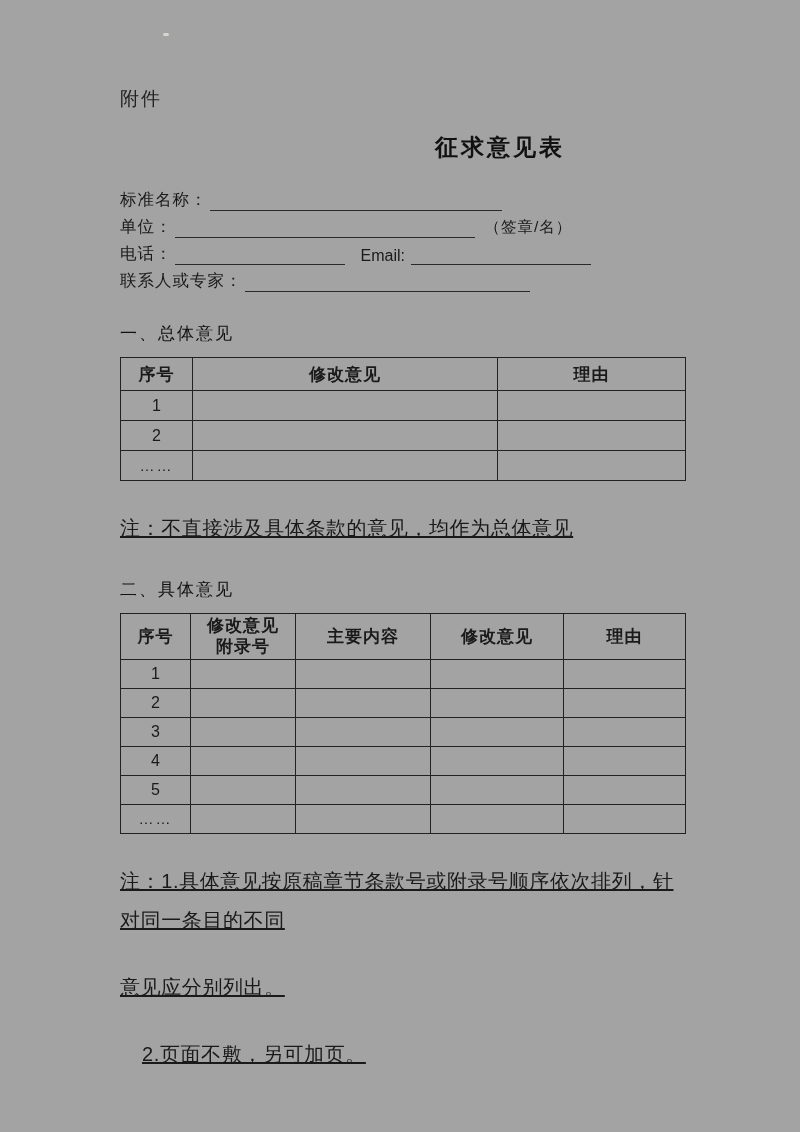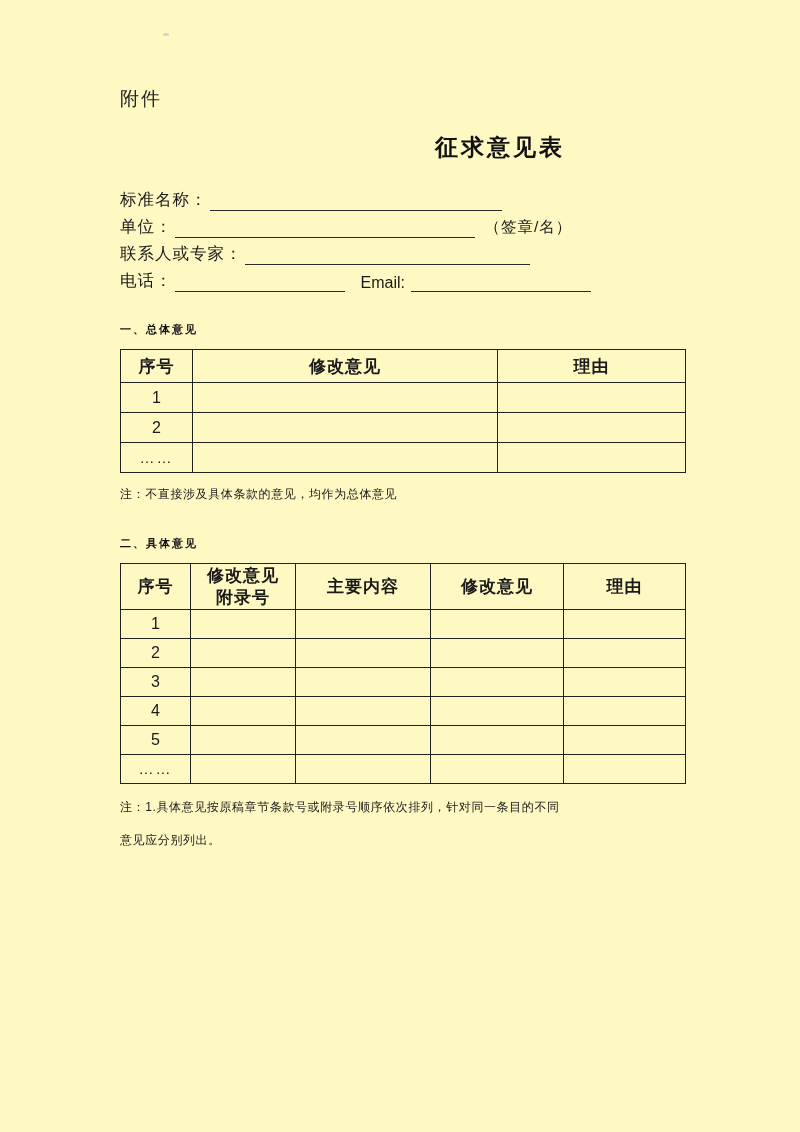--- a/index.html
+++ b/index.html
@@ -12,21 +12,21 @@
     height: 1132px;
     font-family: "Liberation Sans", sans-serif;
     color: #1a1a1a;
     position: relative;
     overflow: hidden;
   }
   .page {
     position: relative;
     width: 800px;
     height: 1132px;
-    background: #fef9c3;
+    background: #a3a3a3;
   }
   .content {
     position: absolute;
     left: 120px;
     top: 86px;
     width: 565px;
   }
 
   .attachment-label {
     font-size: 19px;
@@ -75,22 +75,22 @@
     padding-left: 8px;
     letter-spacing: 1px;
   }
   .field-mid {
     flex: 0 0 auto;
     padding: 0 4px 0 14px;
     font-size: 16px;
   }
 
   .section-heading {
-    font-size: 11px;
-    font-weight: bold;
+    font-size: 17px;
+    font-weight: normal;
     letter-spacing: 2px;
     margin: 30px 0 12px 0;
     color: #111;
   }
   .section-heading.second {
   }
 
   table.form-table {
     border-collapse: collapse;
     width: 565px;
@@ -131,25 +131,26 @@
   .t2 thead th {
     line-height: 1.25;
     height: 46px;
     vertical-align: middle;
   }
   .t2 tbody td {
     height: 26px;
   }
 
   .note {
-    font-size: 12px;
-    margin-top: 10px;
+    font-size: 20px;
+    margin-top: 28px;
     color: #1a1a1a;
     letter-spacing: 0.6px;
     line-height: 1.95;
+    text-decoration: underline;
   }
   .note.indent2 {
     text-indent: 22px;
   }
   .note-block {
     margin-top: 12px;
   }
   .smudge {
     position: absolute;
     left: 163px;
@@ -177,29 +178,29 @@
       <span class="field-line w1"></span>
     </div>
 
     <div class="field-row">
       <span class="field-label">单位：</span>
       <span class="field-line w2"></span>
       <span class="field-suffix">（签章/名）</span>
     </div>
 
     <div class="field-row">
-      <span class="field-label">联系人或专家：</span>
-      <span class="field-line w3"></span>
-    </div>
-
-    <div class="field-row">
       <span class="field-label">电话：</span>
       <span class="field-line w4"></span>
       <span class="field-mid">Email:</span>
       <span class="field-line w5"></span>
+    </div>
+
+    <div class="field-row">
+      <span class="field-label">联系人或专家：</span>
+      <span class="field-line w3"></span>
     </div>
 
     <div class="section-heading">一、总体意见</div>
 
     <table class="form-table t1">
       <colgroup>
           <col class="c1">
           <col class="c2">
           <col class="c3">
         </colgroup>
@@ -295,16 +296,17 @@
           <td></td>
           <td></td>
           <td></td>
         </tr>
       </tbody>
     </table>
 
     <div class="note-block">
       <div class="note">注：1.具体意见按原稿章节条款号或附录号顺序依次排列，针对同一条目的不同</div>
       <div class="note">意见应分别列出。</div>
+      <div class="note indent2">2.页面不敷，另可加页。</div>
     </div>
 
   </div>
 </div>
 
 </body></html>

